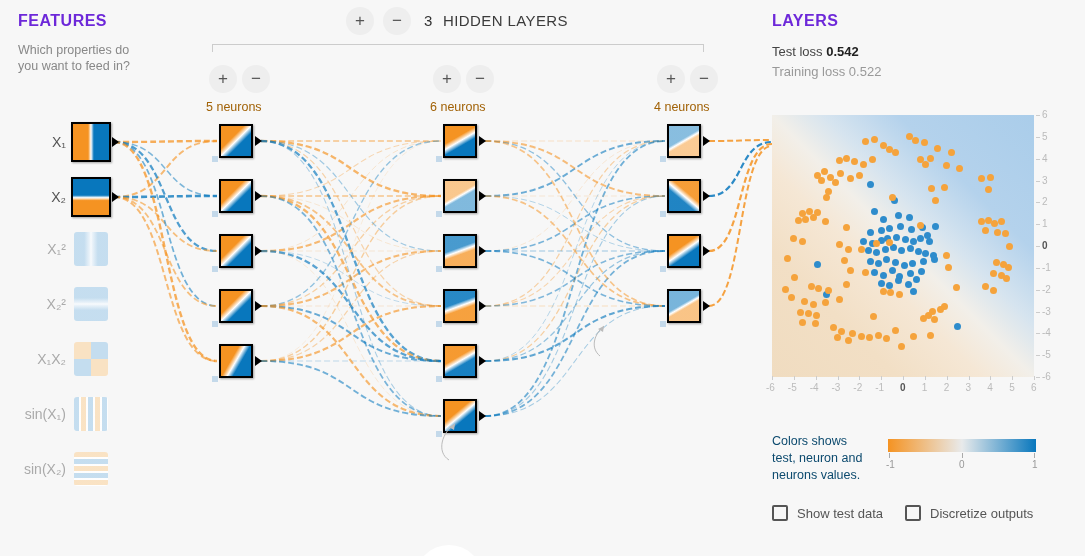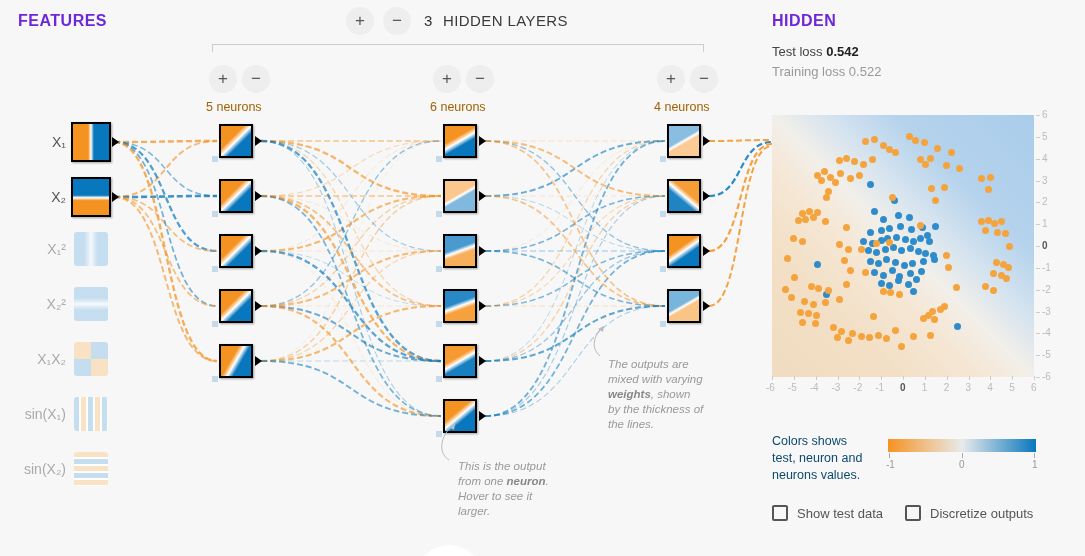--- a/index.html
+++ b/index.html
@@ -181,20 +181,21 @@
   }
 
   svg.links { position: absolute; left: 0; top: 0; pointer-events: none; }
 </style>
 </head>
 <body>
 
 <div id="root">
 
   <div class="col-head" style="left:18px; top:12px;">FEATURES</div>
+  <div class="sub-text" style="left:18px; top:42px; width:130px;">Which properties do you want to feed in?</div>
 
   <button class="rbtn" style="left:346px; top:7px;">+</button>
   <button class="rbtn" style="left:383px; top:7px;">−</button>
   <div class="hl-count" style="left:424px; top:12px;">3</div>
   <div class="hl-label" style="left:443px; top:12px;">HIDDEN LAYERS</div>
 
   <div class="bracket" style="left:212px; top:44px; width:492px;"></div>
 
   <button class="rbtn" style="left:209px; top:65px;">+</button>
   <button class="rbtn" style="left:242px; top:65px;">−</button>
@@ -376,40 +377,23 @@
       <div class="neuron-bias" style="left: 660px; top: 321px;"></div>
     </div>
 
   <svg class="links" width="1085" height="556">
     <path d="M449,460 C436,452 442,432 455,424" stroke="#bbb" stroke-width="1" fill="none"></path>
     <polygon points="455,424 449,427 454,430" fill="#bbb"></polygon>
     <path d="M600,356 C590,348 594,334 604,326" stroke="#bbb" stroke-width="1" fill="none"></path>
     <polygon points="604,326 598,329 603,332" fill="#bbb"></polygon>
   </svg>
 
-  <div class="callout" style="left:458px; top:459px; width:110px;">
-    <div>This is the output</div>
-    <div>
-      <span>from one </span><b>neuron</b><span>.</span>
-    </div>
-    <div>Hover to see it</div>
-    <div>larger.</div>
-  </div>
-
-  <div class="callout" style="left:608px; top:357px; width:106px;">
-    <div>The outputs are</div>
-    <div>mixed with varying</div>
-    <div>
-      <b>weights</b><span>, shown</span>
-    </div>
-    <div>by the thickness of</div>
-    <div>the lines.</div>
-  </div>
-
-  <div class="col-head" style="left:772px; top:12px;">HIDDEN</div>
+
+
+  <div class="col-head" style="left:772px; top:12px;">LAYERS</div>
 
   <div style="position:absolute; left:772px; top:44px; font-size:13px; color:#444;">
     <span>Test loss</span>
     <span style="font-weight:bold; color:#222;">0.542</span>
   </div>
   <div style="position:absolute; left:772px; top:64px; font-size:13px; color:#999;">
     <span>Training loss</span>
     <span>0.522</span>
   </div>
 

